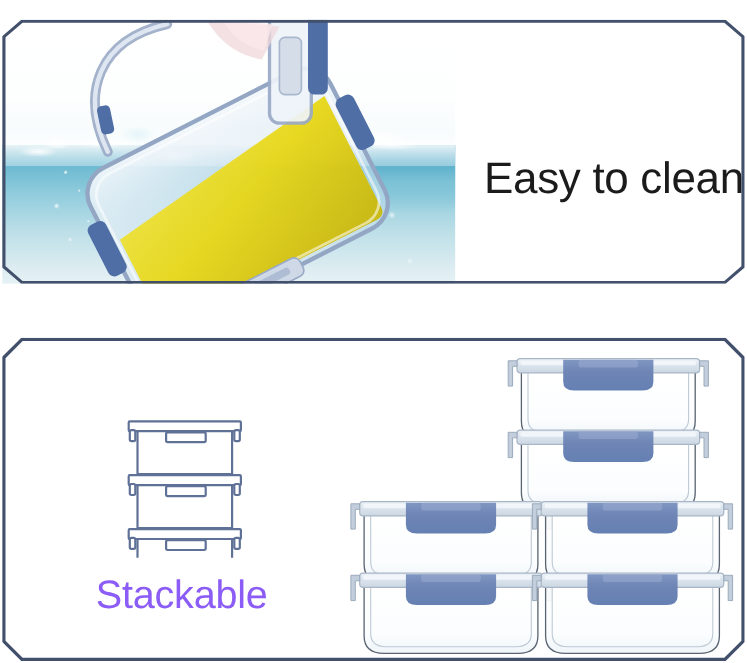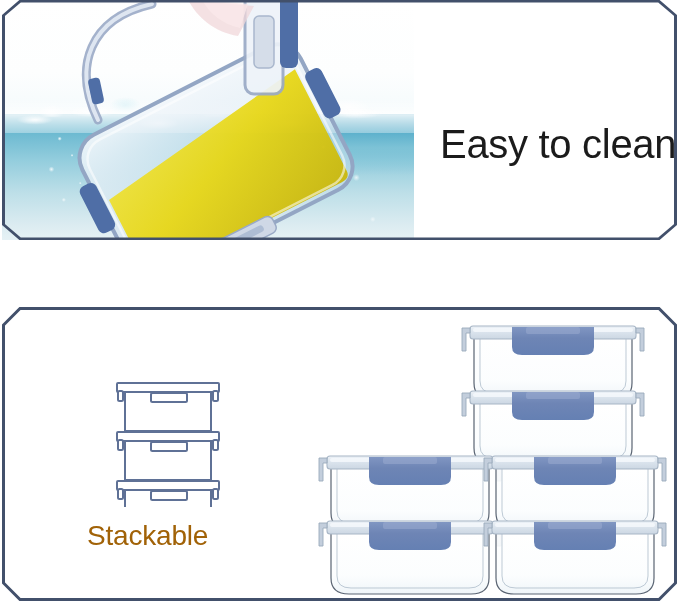--- a/index.html
+++ b/index.html
@@ -38,21 +38,21 @@
     width: 100%;
     height: 100%;
   }
   .panel-inner {
     position: absolute;
     inset: 0;
     overflow: hidden;
   }
 
   
-  #panel-top { left: 2px; top: 0; width: 675px; height: 240px; }
+  #panel-top { left: 2px; top: 18px; width: 675px; height: 240px; }
 
   .water-photo {
     position: absolute;
     left: 0; top: 0;
     width: 412px;
     height: 278px;
     overflow: hidden;
   }
   
   .air {
@@ -140,23 +140,23 @@
     position: absolute;
     left: 105px;
     top: 68px;
     width: 130px;
     height: 132px;
   }
   .stack-label {
     position: absolute;
     left: 85px;
     top: 213px;
-    font-size: 28px;
+    font-size: 36px;
     font-weight: 300;
-    color: #a16207;
+    color: #8b5cf6;
     letter-spacing: -0.2px;
     white-space: nowrap;
     font-family: "Liberation Sans", sans-serif;
   }
 
   .containers {
     position: absolute;
     left: 306px;
     top: 10px;
     width: 365px;

